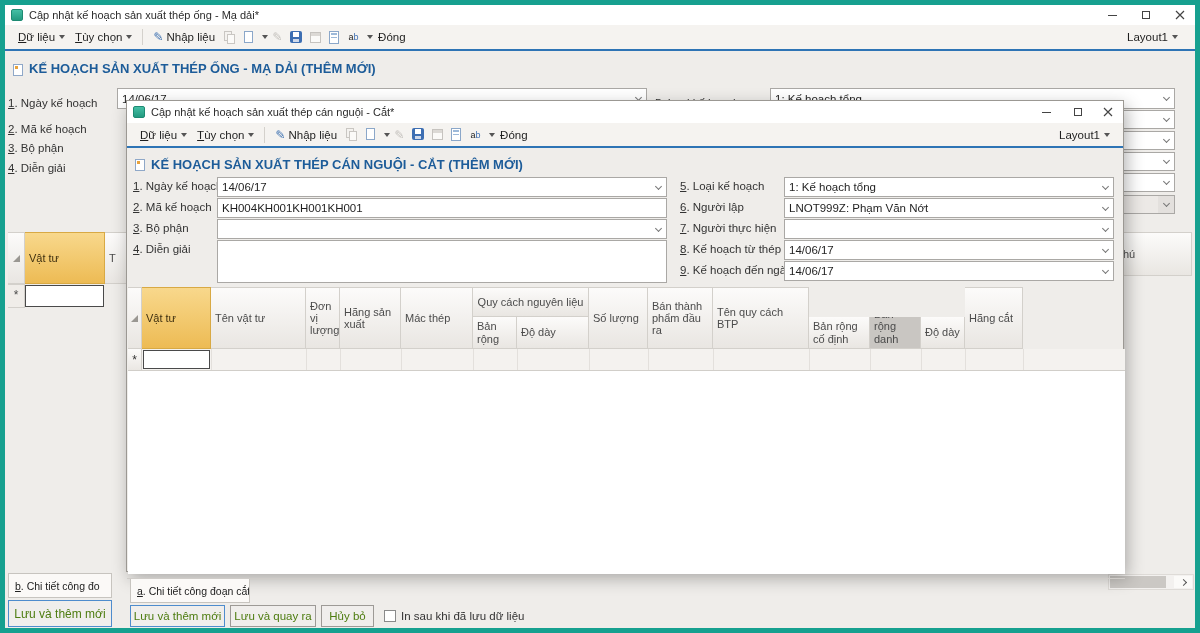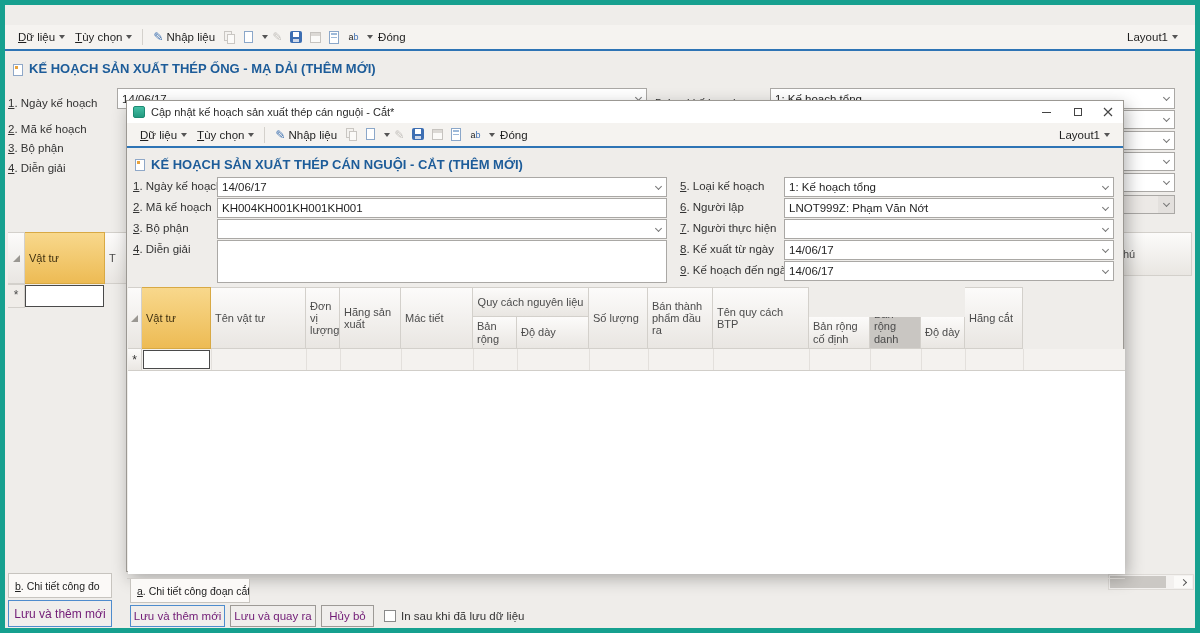--- a/index.html
+++ b/index.html
@@ -25,31 +25,46 @@
   .tb{position:absolute;background:#fff;border:1px solid #aaa8a5;font-size:11.5px;color:#1f1f1f;display:flex;align-items:center;padding:0 4px;overflow:hidden;white-space:nowrap}
   .tb.dis{background:#ece9e6}
   .cbtn{position:absolute;right:0;top:0;bottom:0;width:16px;display:flex;align-items:center;justify-content:center;background:inherit}
   .chev{width:5px;height:5px;border-right:1.5px solid #777;border-bottom:1.5px solid #777;transform:rotate(45deg);margin-top:-2px}
   .chevR{width:5px;height:5px;border-right:1.5px solid #555;border-bottom:1.5px solid #555;transform:rotate(-45deg)}
   .th{position:absolute;background:linear-gradient(#fcfbfa,#e9e6e2);border-right:1px solid #d3d0cb;border-bottom:1px solid #d3d0cb;border-top:1px solid #d3d0cb;font-size:11px;color:#4b4b4b;display:flex;align-items:center;padding:1px 4px;line-height:1.12;overflow:hidden}
   .th.c{justify-content:center;text-align:center}
   .th.sub{border-top:none}
   .th.orange{background:linear-gradient(#f8d88c,#edbb54);border-color:#d8a944;color:#3f3010}
   .th.gr{background:#c9c6c2}
-  .btn{position:absolute;background:#f0eeec;border:1px solid #9d9a96;font-size:11.5px;color:#701a75;display:flex;align-items:center;justify-content:center;white-space:nowrap}
+  .btn{position:absolute;background:#f0eeec;border:1px solid #9d9a96;font-size:11.5px;color:#4d7c0f;display:flex;align-items:center;justify-content:center;white-space:nowrap}
   .btn.fo{border:1px solid #4e8ccd}
   .tab{position:absolute;background:#f7f5f2;border:1px solid #c7c4bf;font-size:10.5px;color:#222;display:flex;align-items:center;padding:0 6px;white-space:nowrap;overflow:hidden}
   .gline{position:absolute;top:0;width:1px;height:100%;background:#e3e0dc}
   .corner{width:0;height:0;border-left:7px solid transparent;border-bottom:7px solid #9a9792}
 </style>
 </head>
 <body>
 
 <div class="win" style="left:5px;top:5px;width:1190px;height:623px">
 
+  <div class="tbar" style="height:20px">
+    <span class="appico"></span>
+    <span class="ttl">Cập nhật kế hoạch sản xuất thép ống - Mạ dải*</span>
+    <span class="wctl" style="right:72px">
+        <span class="minbar"></span>
+      </span>
+    <span class="wctl" style="right:38px">
+        <span class="maxbox"></span>
+      </span>
+    <span class="wctl" style="right:4px">
+        <svg width="10" height="10">
+          <path d="M1 1 L9 9 M9 1 L1 9" stroke="#444" stroke-width="1.2"></path>
+        </svg>
+      </span>
+  </div>
 
   <div class="toolbar" style="top:20px;height:26px">
     <span class="mi">
         <span class="ul">D</span>
         <span>ữ liệu</span>
         <span class="dda"></span>
       </span>
     <span class="mi">
         <span class="ul">T</span>
         <span>ùy chọn</span>
@@ -280,21 +295,21 @@
     </div>
 
   <div class="lbl" style="left:553px;top:121px"><span class="ul">7</span><span>. Người thực hiện</span></div>
   <div class="tb" style="left:657px;top:118px;width:330px;height:20px">
       <span></span>
       <span class="cbtn">
         <span class="chev"></span>
       </span>
     </div>
 
-  <div class="lbl" style="left:553px;top:142px"><span class="ul">8</span><span>. Kế xuất từ ngày</span></div>
+  <div class="lbl" style="left:553px;top:142px"><span class="ul">8</span><span>. Kế hoạch từ thép</span></div>
   <div class="tb" style="left:657px;top:139px;width:330px;height:20px">
       <span>14/06/17</span>
       <span class="cbtn">
         <span class="chev"></span>
       </span>
     </div>
 
   <div class="lbl" style="left:553px;top:163px"><span class="ul">9</span><span>. Kế hoạch đến ngày</span></div>
   <div class="tb" style="left:657px;top:160px;width:330px;height:20px">
       <span>14/06/17</span>
@@ -304,21 +319,21 @@
     </div>
 
   <div style="position:absolute;left:1px;top:186px;width:997px;height:62px">
     <div class="th c" style="left:0;top:0;width:14px;height:62px">
         <span class="corner"></span>
       </div>
     <div class="th orange" style="left:14px;top:0;width:69px;height:62px">Vật tư</div>
     <div class="th" style="left:83px;top:0;width:95px;height:62px">Tên vật tư</div>
     <div class="th" style="left:178px;top:0;width:34px;height:62px">Đơn vị lượng</div>
     <div class="th" style="left:212px;top:0;width:61px;height:62px">Hãng sản xuất</div>
-    <div class="th" style="left:273px;top:0;width:72px;height:62px">Mác tiết</div>
+    <div class="th" style="left:273px;top:0;width:72px;height:62px">Mác thép</div>
     <div class="th c" style="left:345px;top:0;width:116px;height:30px">Quy cách nguyên liệu</div>
     <div class="th sub" style="left:345px;top:30px;width:44px;height:32px">Bản rộng</div>
     <div class="th sub" style="left:389px;top:30px;width:72px;height:32px">Độ dày</div>
     <div class="th" style="left:461px;top:0;width:59px;height:62px">Số lượng</div>
     <div class="th" style="left:520px;top:0;width:65px;height:62px">Bán thành phẩm đầu ra</div>
     <div class="th" style="left:585px;top:0;width:96px;height:62px">Tên quy cách BTP</div>
     <div class="th sub" style="left:681px;top:30px;width:61px;height:32px">Bản rộng cố định</div>
     <div class="th sub gr" style="left:742px;top:30px;width:51px;height:32px">Bản rộng danh ng...</div>
     <div class="th sub" style="left:793px;top:30px;width:44px;height:32px">Độ dày</div>
     <div class="th" style="left:837px;top:0;width:58px;height:62px">Hãng cắt</div>

